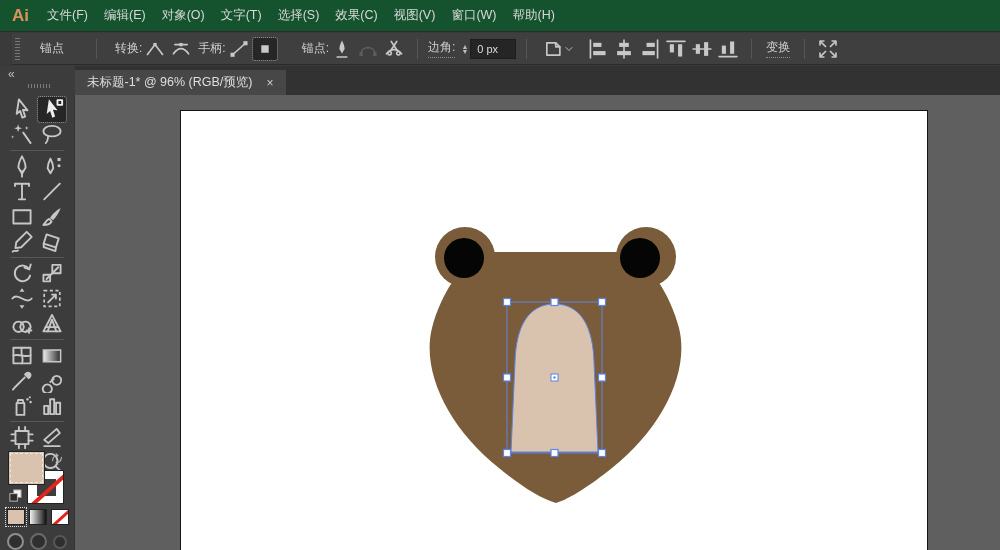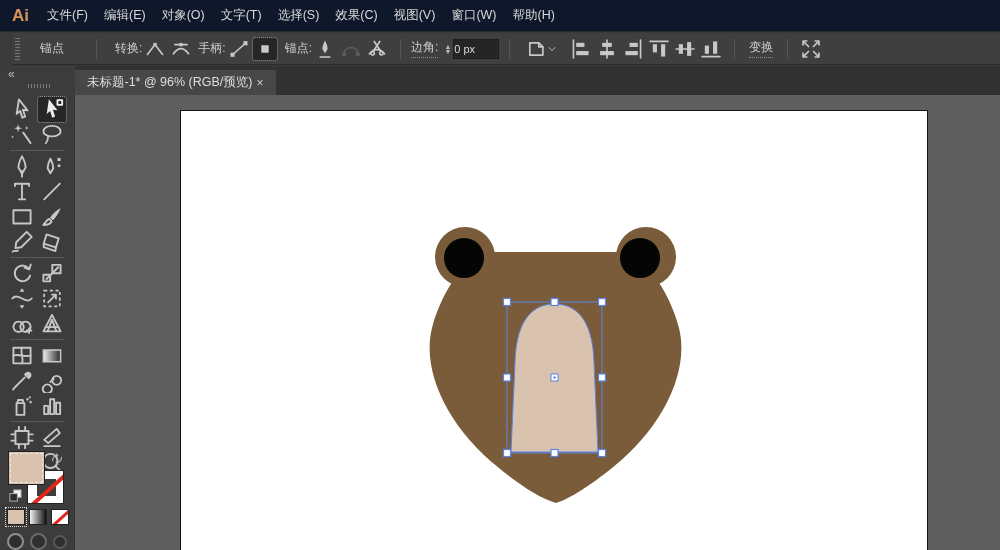--- a/index.html
+++ b/index.html
@@ -2,21 +2,21 @@
 <html><head>
 <meta charset="utf-8">
 <style>
   * { margin:0; padding:0; box-sizing:border-box; }
   html,body { width:1000px; height:550px; overflow:hidden; background:#3a3a3a;
     font-family:"Liberation Sans","DejaVu Sans",sans-serif; }
   .app { position:relative; width:1000px; height:550px; background:#3a3a3a; color:#d6d6d6; }
 
   
   .menu-bar { position:absolute; left:0; top:0; width:1000px; height:32px;
-    background:#0f172a; display:flex; align-items:center; border-bottom:1px solid #2a2a2a; }
+    background:#14532d; display:flex; align-items:center; border-bottom:1px solid #2a2a2a; }
   .ai-logo { color:#d7935a; font-weight:bold; font-size:17px; margin:0 18px 0 12px; letter-spacing:0; }
   .menu-items { display:flex; gap:16px; font-size:12.5px; color:#d8d8d8; }
   .menu-items span { cursor:default; white-space:nowrap; }
   .menu-right { display:flex; align-items:center; margin-left:26px; gap:10px; }
   .menu-sep { width:1px; height:18px; background:#555; margin-right:8px; }
   .badge { background:#6d6d6d; color:#f0f0f0; font-size:11px; width:21px; height:20px;
     border-radius:3px; display:flex; align-items:center; justify-content:center; }
   .mb-icon { width:20px; height:20px; color:#c9c9c9; display:inline-flex; }
   .mb-icon svg { width:100%; height:100%; }
   .chev { width:12px; height:12px; color:#c9c9c9; display:inline-flex; margin-left:-4px; }
@@ -30,31 +30,31 @@
   .cb-sep { width:1px; height:20px; background:#565656; margin:0 10px; }
   .cbtn { width:24px; height:22px; margin:0 1px; display:flex; align-items:center; justify-content:center;
     color:#c8c8c8; border-radius:2px; cursor:pointer; }
   .cbtn svg { width:16px; height:16px; }
   .cbtn.sel { background:#262626; outline:1px dotted #8a8a8a; }
   .cbtn.dis { color:#5c5c5c; }
   .u-dot { border-bottom:1px dotted #8f8f8f; padding-bottom:1px; }
   .stepper { display:inline-flex; flex-direction:column; margin:0 2px 0 6px; color:#bdbdbd; }
   .stepper span { font-size:7px; line-height:5px; cursor:pointer; }
   .field { background:#252525; border:1px solid #1d1d1d; color:#dcdcdc; font-size:11px;
-    width:46px; height:20px; display:flex; align-items:center; padding-left:0; }
+    width:46px; height:20px; display:flex; align-items:center; padding-left:6px; }
   .transform-link { margin:0 4px; cursor:pointer; }
 
   
   .panel-header { position:absolute; left:0; top:66px; width:75px; height:29px; background:#3c3c3c; }
   .collapse { position:absolute; left:8px; top:1px; color:#bdbdbd; font-size:12px; cursor:pointer; }
   .hgrip { position:absolute; left:28px; top:18px; width:22px; height:4px;
     background:repeating-linear-gradient(to right,#7c7c7c 0 1px,transparent 1px 3px); }
   .tab-strip { position:absolute; left:75px; top:66px; width:925px; height:29px; background:#323232; }
   .doc-tab { position:absolute; left:0; top:4px; height:25px; background:#474747; color:#dedede;
-    font-size:12.5px; display:flex; align-items:center; padding:0 12px; gap:4px; cursor:pointer; }
+    font-size:12.5px; display:flex; align-items:center; padding:0 12px; gap:14px; cursor:pointer; }
   .doc-tab .close { color:#cfcfcf; font-size:12px; cursor:pointer; }
 
   
   .left-toolbar { position:absolute; left:0; top:95px; width:75px; height:455px;
     background:#3c3c3c; border-right:1px solid #333; overflow:hidden; }
   .tools { position:absolute; left:7px; top:2px; width:62px; display:grid;
     grid-template-columns:30px 30px; justify-items:center; }
   .tool { width:28px; height:25px; display:flex; align-items:center; justify-content:center;
     color:#c7c7c7; cursor:pointer; border-radius:2px; }
   .tool svg { width:17px; height:17px; }
@@ -132,21 +132,21 @@
           <path d="M3.5 12 L12.5 4" fill="none" stroke="currentColor" stroke-width="1.2" stroke-linecap="round" stroke-linejoin="round"></path>
           <path d="M1.8 10.7 h3 v3 h-3 Z" fill="currentColor" stroke="none" stroke-width="1.2" stroke-linecap="round" stroke-linejoin="round"></path>
           <path d="M11.2 2.3 h3 v3 h-3 Z" fill="currentColor" stroke="none" stroke-width="1.2" stroke-linecap="round" stroke-linejoin="round"></path>
         </svg>
       </span>
     <span class="cbtn sel">
         <svg viewBox="0 0 16 16" style="width:100%;height:100%;display:block">
           <path d="M5.3 5.3 h5.4 v5.4 h-5.4 Z" fill="currentColor" stroke="none" stroke-width="1.2" stroke-linecap="round" stroke-linejoin="round"></path>
         </svg>
       </span>
-    <span class="cb-label" style="margin-left:7px">锚点:</span>
+    <span class="cb-label" style="margin-left:24px">锚点:</span>
     <span class="cbtn">
         <svg viewBox="0 0 16 16" style="width:100%;height:100%;display:block">
           <path d="M8 1.8 C6.9 3.8 6.1 6.1 6.1 8 L8 11.2 L9.9 8 C9.9 6.1 9.1 3.8 8 1.8 Z" fill="currentColor" stroke="none" stroke-width="1.2" stroke-linecap="round" stroke-linejoin="round"></path>
           <path d="M4.5 13.8 H11.5" fill="none" stroke="currentColor" stroke-width="1.2" stroke-linecap="round" stroke-linejoin="round"></path>
         </svg>
       </span>
     <span class="cbtn dis">
         <svg viewBox="0 0 16 16" style="width:100%;height:100%;display:block">
           <path d="M3 11.5 C3 5.5 13 5.5 13 11.5" fill="none" stroke="currentColor" stroke-width="1.2" stroke-linecap="round" stroke-linejoin="round"></path>
           <path d="M1.7 10.5 h2.6 v2.6 h-2.6 Z" fill="currentColor" stroke="none" stroke-width="1.2" stroke-linecap="round" stroke-linejoin="round"></path>

